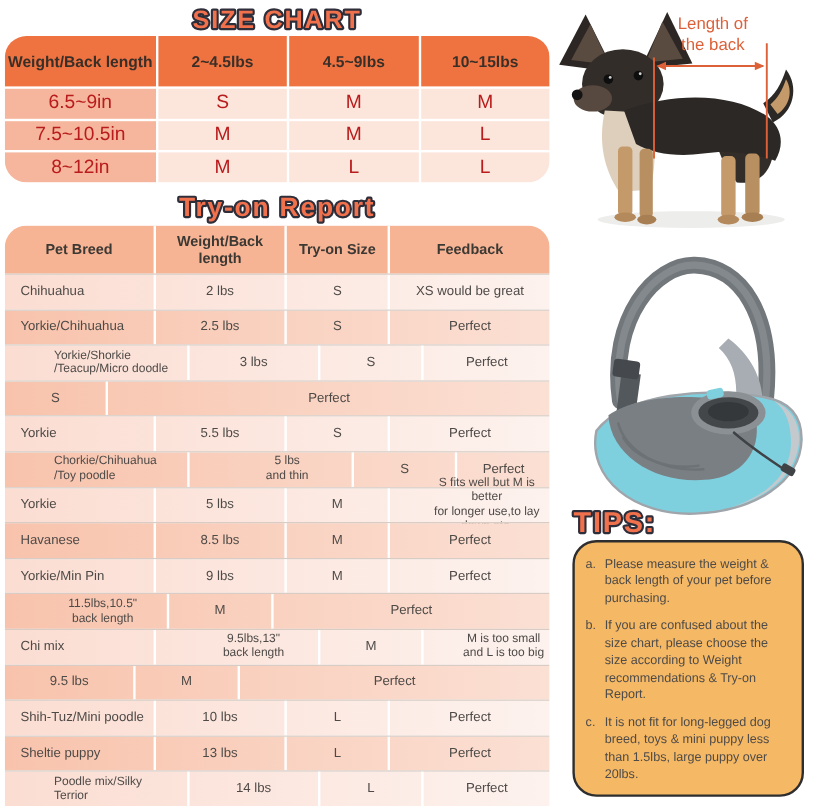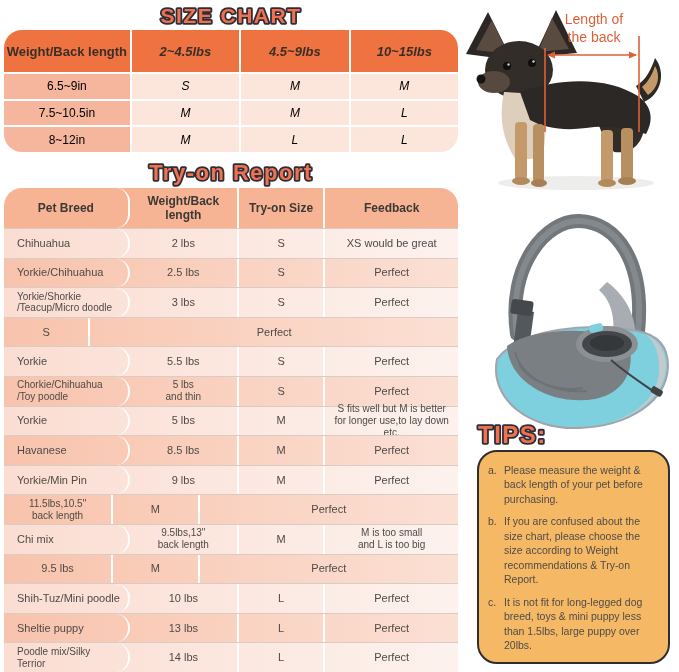--- a/index.html
+++ b/index.html
@@ -21,23 +21,23 @@
   
   .size-table{
     position:absolute;left:4px;top:30px;width:454px;height:122px;
     border-radius:18px;overflow:hidden;background:#fff;
     display:flex;flex-direction:column;
   }
   .size-table .hrow{display:flex;height:42px;}
   .size-table .row{display:flex;flex:1;margin-top:2px;}
   .size-table .cell{
     display:flex;align-items:center;justify-content:center;
-    font-size:12px;color:#000000;
-  }
-  .size-table .cell + .cell{margin-left:2px;font-style:italic;}
+    font-size:16px;color:#b91c1c;
+  }
+  .size-table .cell + .cell{margin-left:2px;}
   .size-table .c0{width:27.7%;}
   .size-table .c1,.size-table .c2,.size-table .c3{flex:1;}
   .size-table .hrow .cell{background:#ef7340;color:#3a2f28;font-weight:bold;font-size:13px;}
   .size-table .row .c0{background:#f6b69d;}
   .size-table .row .c1,.size-table .row .c2,.size-table .row .c3{background:#fce5db;}
 
   
   .tryon-table{
     position:absolute;left:4px;top:188px;width:454px;height:484px;
     border-top-left-radius:18px;border-top-right-radius:18px;
@@ -47,25 +47,25 @@
   .tryon-table .hrow .tc{color:#3c3834;font-weight:bold;font-size:12px;}
   .trow{display:flex;flex:1;min-height:0;border-top:1px solid #d8ccc5;}
   .trow.light{background:linear-gradient(90deg,#fbddd2 0%,#fdf2ee 100%);}
   .trow.dark{background:linear-gradient(90deg,#f8c3ac 0%,#fbe0d4 100%);}
   .tc{
     display:flex;align-items:center;justify-content:center;text-align:center;
     font-size:11px;color:#4e4a47;white-space:pre-line;line-height:1.18;
     border-right:2px solid #fff;
   }
   .tc:last-child{border-right:none;}
-  .tc.breed{width:27.7%;justify-content:flex-start;text-align:left;padding-left:13px;box-sizing:border-box;border-radius:14px;}
+  .tc.breed{width:27.7%;justify-content:flex-start;text-align:left;padding-left:13px;box-sizing:border-box;}
   .tc.w{width:23.6%;}
   .tc.s{width:18.6%;}
   .tc.fb{flex:1;}
-  .tc.sm{font-size:10px;}
+  .tc.sm{font-size:10px;margin-left:28px;}
 
   
   .dog-svg{position:absolute;left:458px;top:0;}
   .bag-svg{position:absolute;left:459px;top:194px;}
   .tips-title-svg{position:absolute;left:472px;top:418px;}
   .tips-box{
     position:absolute;left:477px;top:450px;width:193px;height:214px;
     box-sizing:border-box;background:#f5b865;border:2.5px solid #2e2e2e;
     border-radius:20px;padding:11px 9px 8px 9px;
   }

